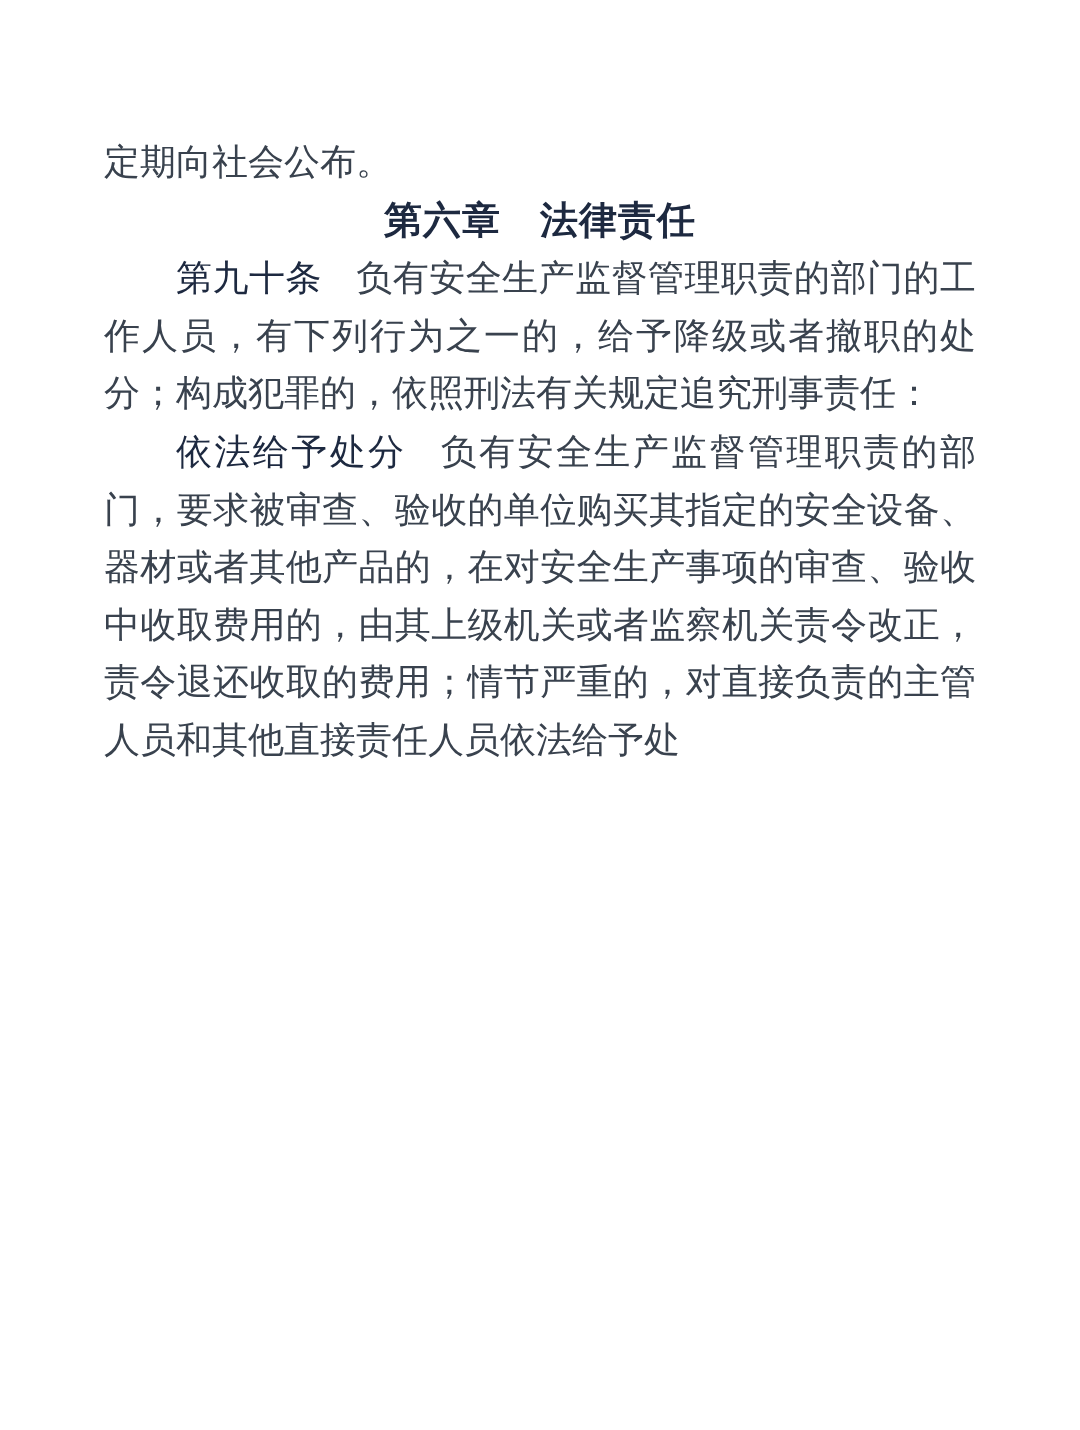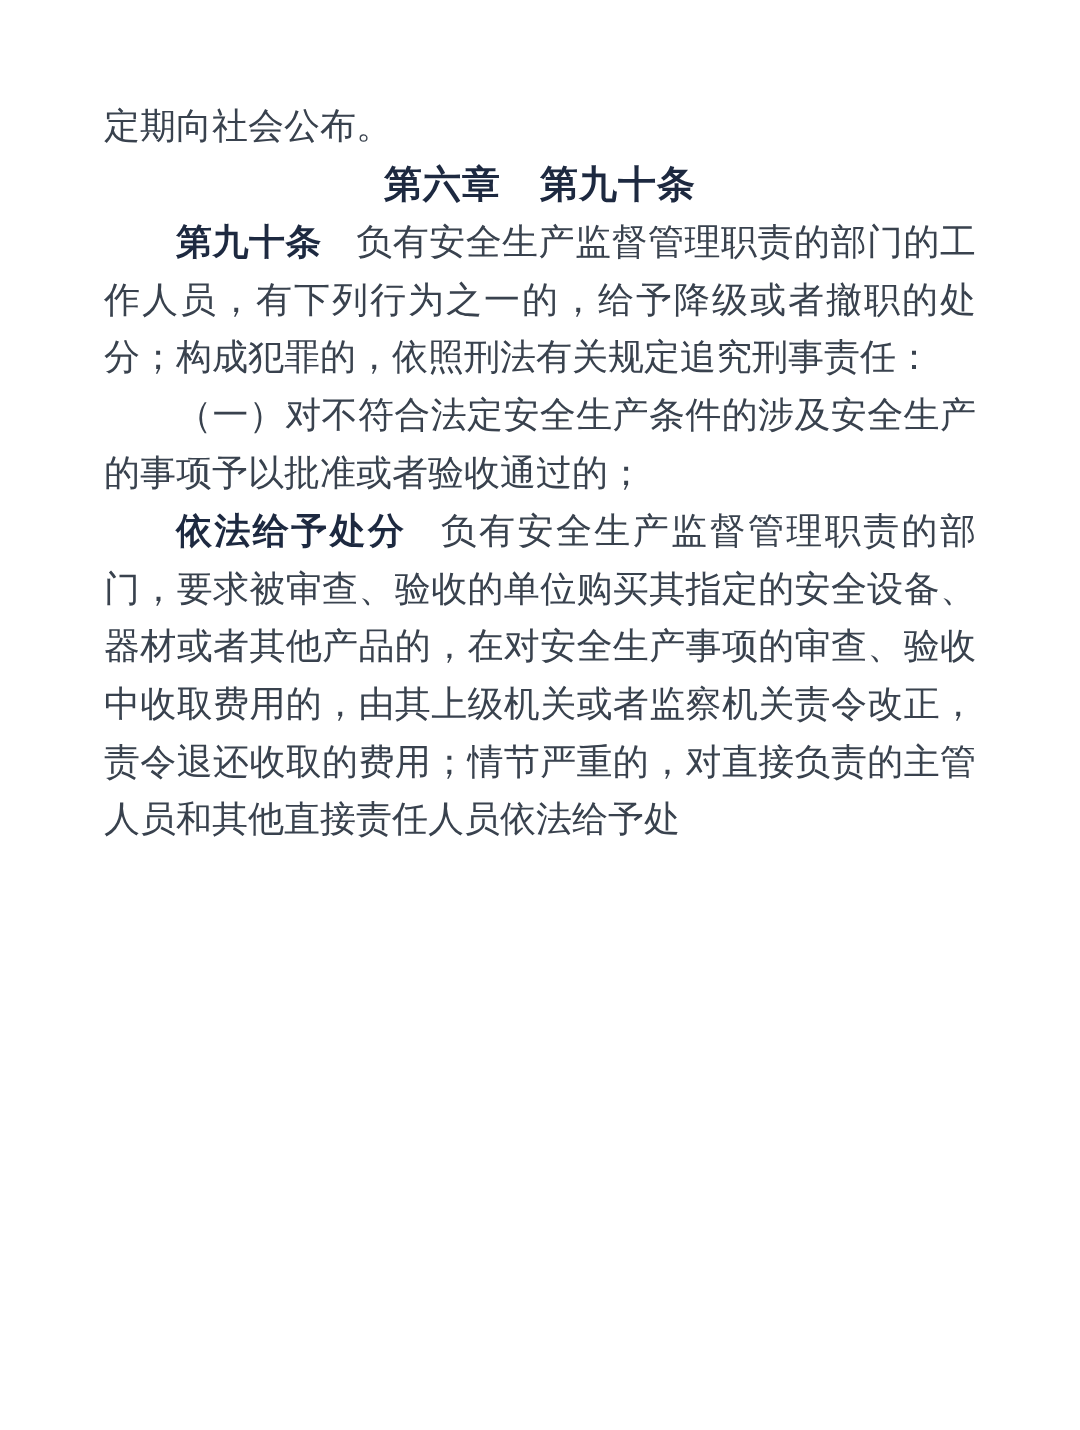--- a/index.html
+++ b/index.html
@@ -10,20 +10,21 @@
     width: 1080px;
     height: 1430px;
     background: var(--background, #ffffff);
     position: relative;
     overflow: hidden;
   }
   .page {
     position: absolute;
     inset: 0;
     background: var(--background, #ffffff);
+    margin-top: 36px;
   }
   .content {
     position: absolute;
     left: 104px;
     top: 98px;
     width: 872px;
     font-family: "Liberation Serif", "DejaVu Serif", serif;
     font-size: 36px;
     line-height: 57.6px;
     color: var(--text_color, #39424e);
@@ -46,38 +47,37 @@
     text-indent: 0;
     font-family: "Liberation Sans", "DejaVu Sans", sans-serif;
     font-weight: 700;
     font-size: 38px;
     line-height: 57.6px;
     color: var(--heading_color, #1d2940);
     letter-spacing: 1px;
   }
   .article-num {
     font-family: "Liberation Sans", "DejaVu Sans", sans-serif;
-    font-weight: 700;
+    font-weight: 400;
     color: var(--heading_color, #1d2940);
     margin-right: 0.95em;
   }
 </style>
 </head>
 <body>
 
 <div class="page">
   <div class="content">
 
     <p class="no-indent">定期向社会公布。</p>
 
-    <p class="chapter-heading">第六章　第九十条</p>
+    <p class="chapter-heading">第六章　法律责任</p>
 
     <p class="indent"><span class="article-num">第九十条</span><span>负有安全生产监督管理职责的部门的工作人员，有下列行为之一的，给予降级或者撤职的处分；构成犯罪的，依照刑法有关规定追究刑事责任：</span></p>
 
-    <p class="indent">（一）对不符合法定安全生产条件的涉及安全生产的事项予以批准或者验收通过的；</p>
 
 
 
 
 
     <p class="indent"><span class="article-num">依法给予处分</span><span>负有安全生产监督管理职责的部门，要求被审查、验收的单位购买其指定的安全设备、器材或者其他产品的，在对安全生产事项的审查、验收中收取费用的，由其上级机关或者监察机关责令改正，责令退还收取的费用；情节严重的，对直接负责的主管人员和其他直接责任人员依法给予处</span></p>
 
   </div>
 </div>
 

